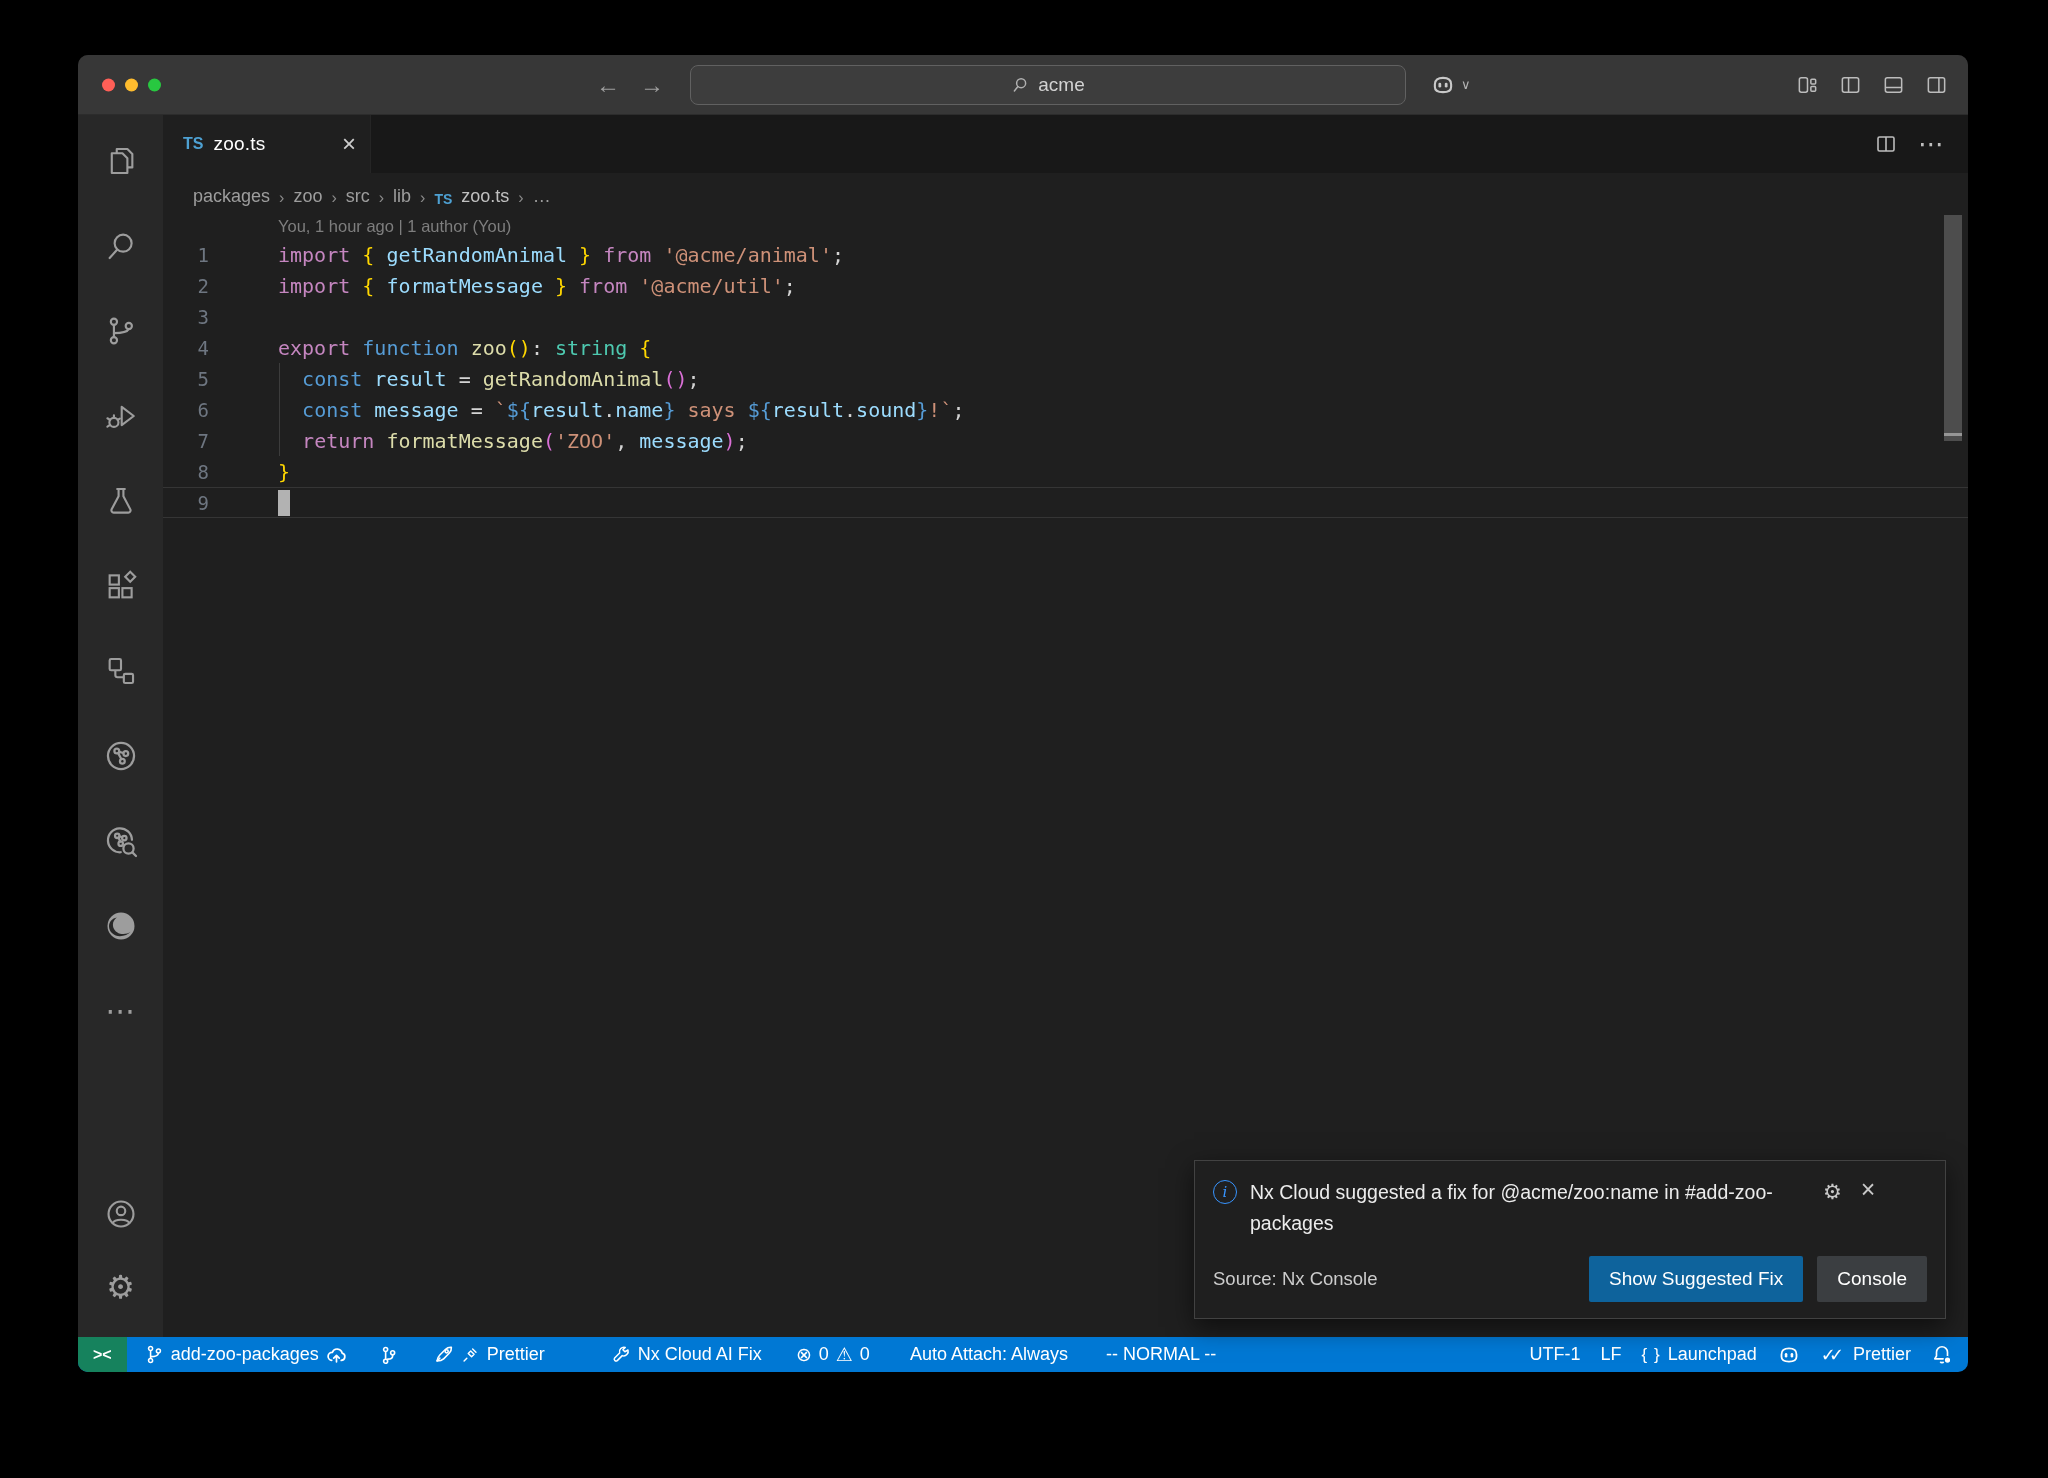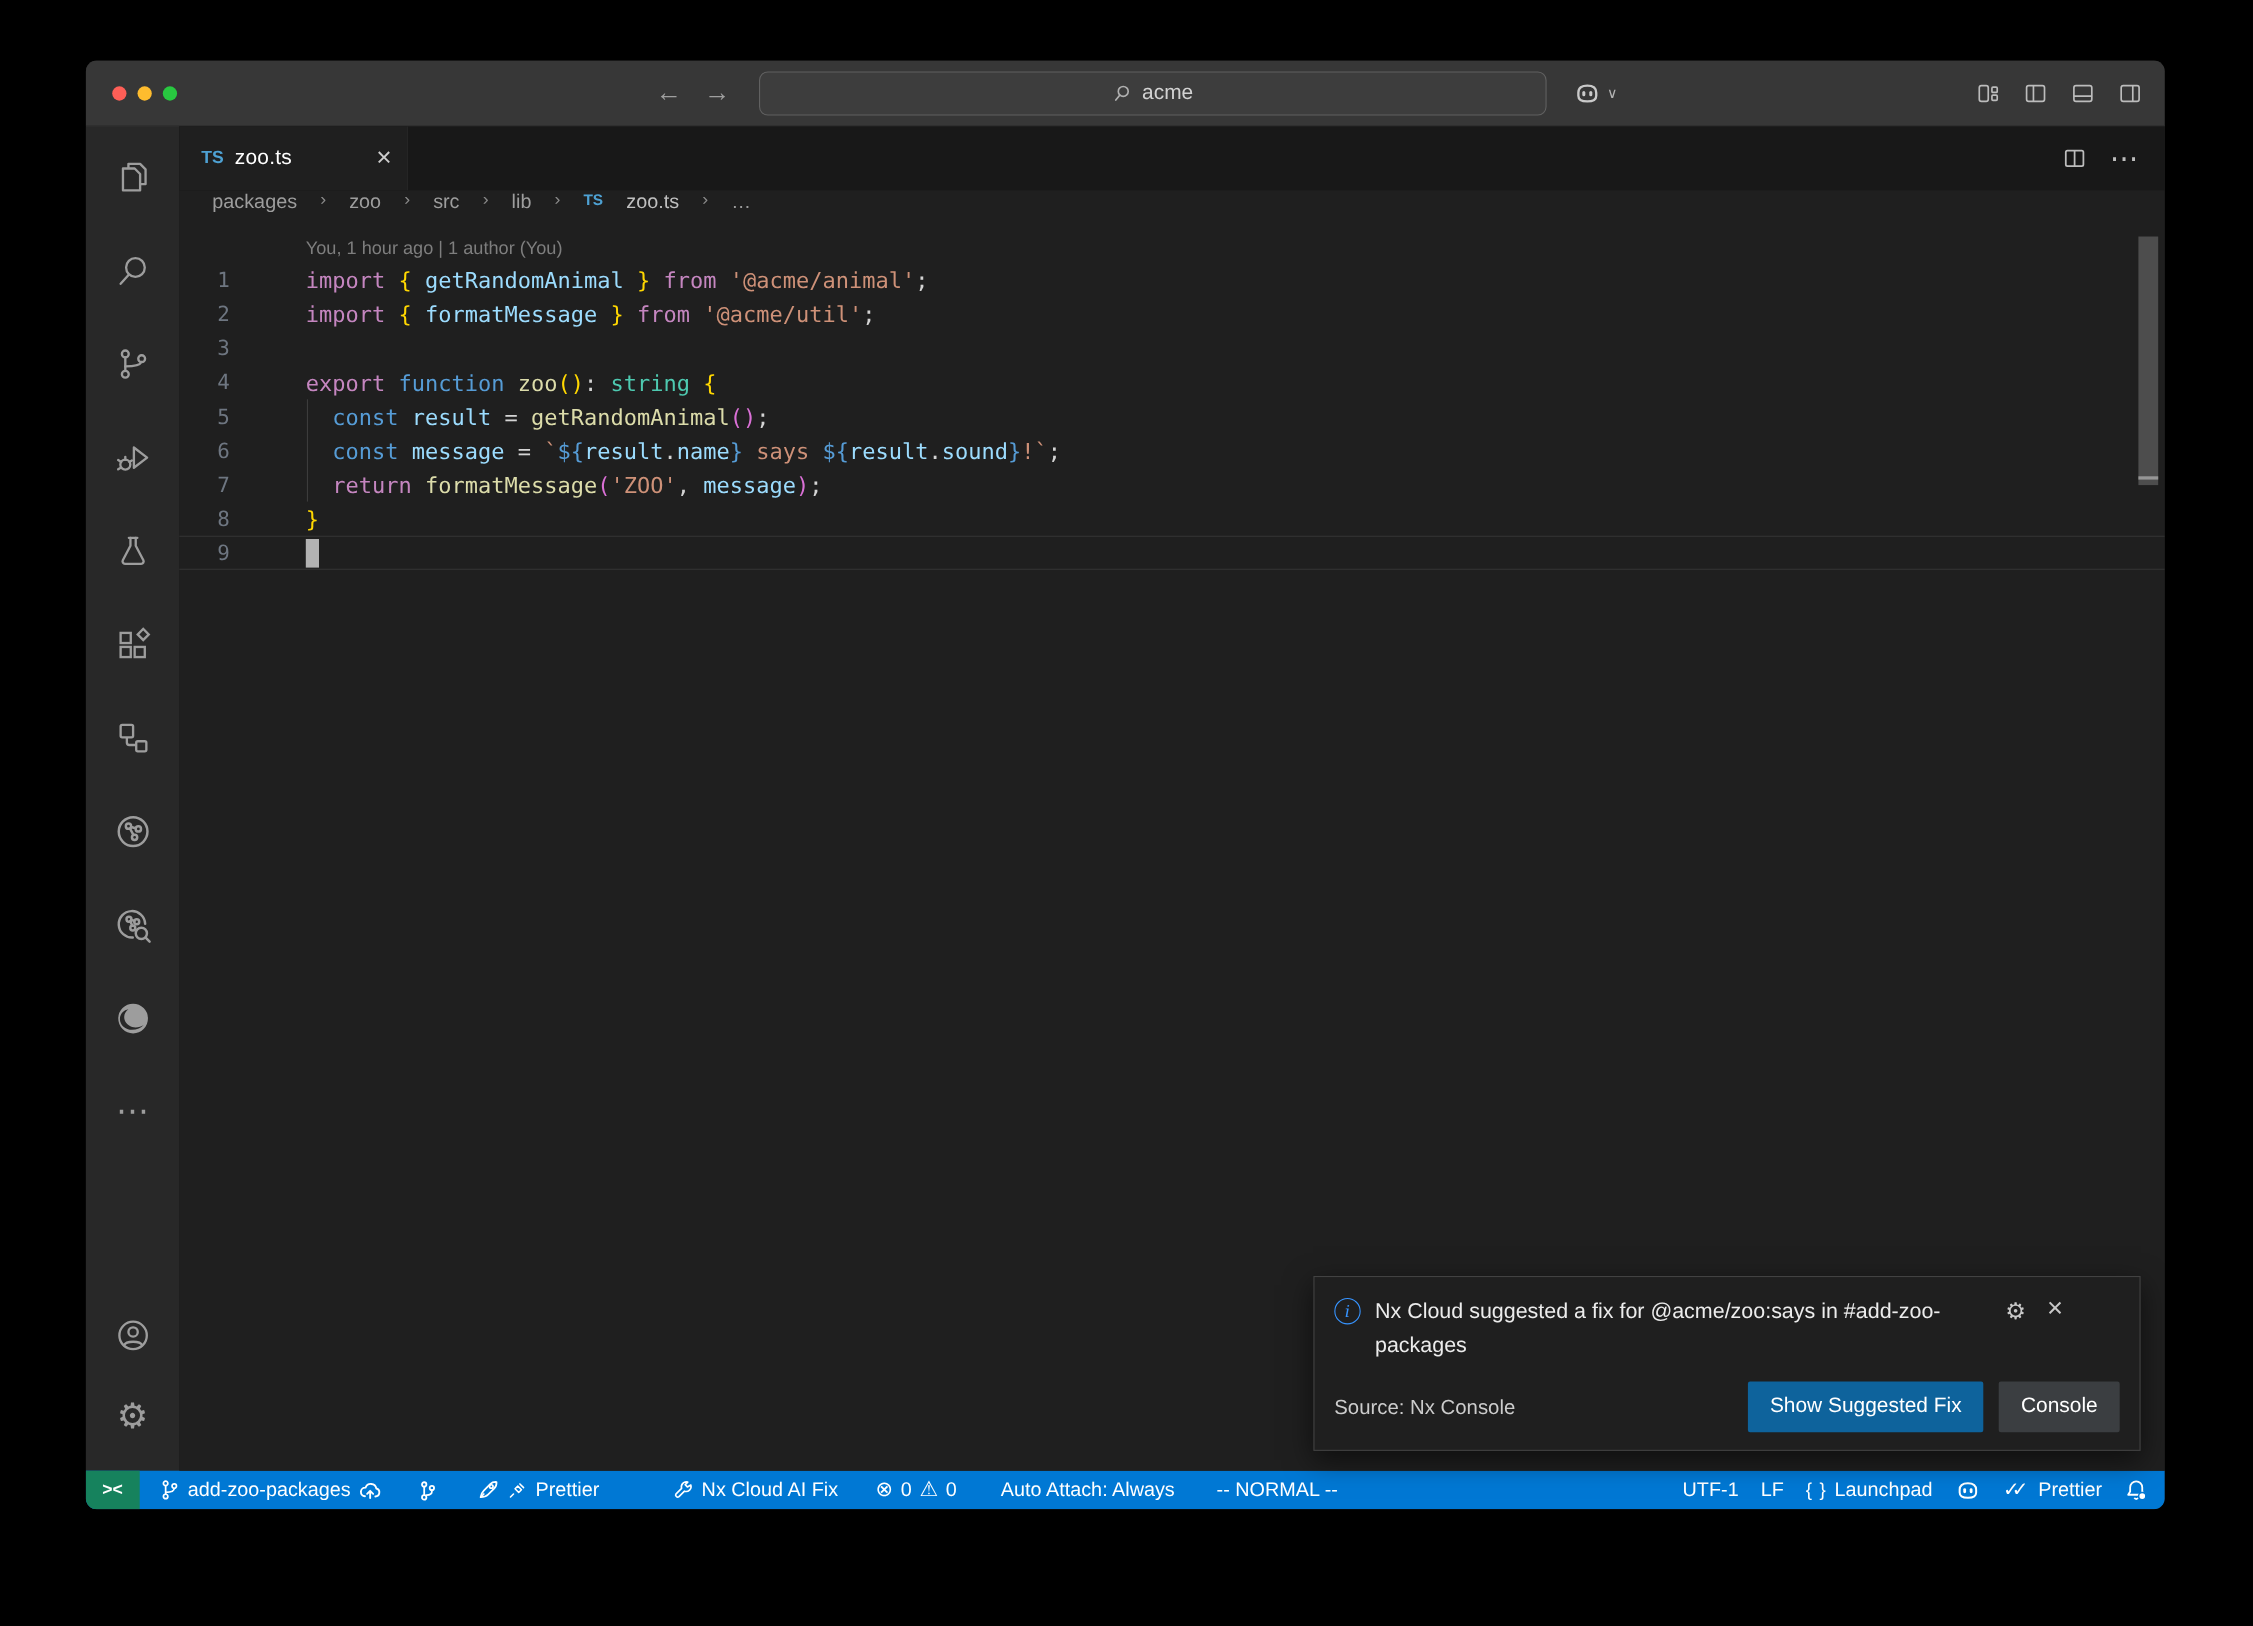--- a/index.html
+++ b/index.html
@@ -36,21 +36,21 @@
   .editor { flex:1; display:flex; flex-direction:column; background:#1f1f1f; position:relative; min-width:0; }
   .tabbar { height:58px; flex:0 0 auto; background:#181818; display:flex; align-items:stretch; }
   .tab { width:208px; background:#1f1f1f; display:flex; align-items:center; padding:0 14px 0 20px; gap:10px;
     color:#fff; font-size:19px; border-right:1px solid #252525; }
   .ts-badge { color:#4ea1d3; font-weight:bold; font-size:16px; }
   .tab-label { letter-spacing:.2px; }
   .tab-close { margin-left:auto; color:#cdcdcd; font-size:24px; line-height:1; }
   .tab-actions { margin-left:auto; display:flex; align-items:center; gap:20px; padding-right:22px; color:#bdbdbd; }
   .more-dots { font-size:26px; letter-spacing:2px; }
 
-  .breadcrumbs { height:34px; flex:0 0 auto; display:flex; align-items:flex-start; padding-left:30px; gap:21px;
+  .breadcrumbs { height:34px; flex:0 0 auto; display:flex; align-items:flex-end; padding-left:30px; gap:9px;
     color:#9d9d9d; font-size:18px; }
   .crumb-sep { color:#8a8a8a; font-size:16px; }
   .ts-badge-sm { color:#4ea1d3; font-weight:bold; font-size:14px; }
   .crumb-file { color:#c0c0c0; }
 
   .code-wrap { flex:1; position:relative; padding-top:6px; font-family:"DejaVu Sans Mono",monospace; font-size:20px; }
   .blame { height:26px; padding-left:115px; color:#7e7e7e; font-size:16.5px;
     font-family:"Liberation Sans","DejaVu Sans",sans-serif; display:flex; align-items:center; }
   .code-line { height:31px; display:flex; align-items:center; }
   .code-line.current { border-top:1px solid rgba(255,255,255,.10); border-bottom:1px solid rgba(255,255,255,.10); }
@@ -322,21 +322,21 @@
         <div class="scrollbar">
           <div class="scroll-mark"></div>
         </div>
       </div>
     </div>
   </div>
 
   <div class="toast">
     <div class="toast-row1">
       <span class="info-icon">i</span>
-      <div class="toast-msg">Nx Cloud suggested a fix for @acme/zoo:says in #add-zoo-packages</div>
+      <div class="toast-msg">Nx Cloud suggested a fix for @acme/zoo:name in #add-zoo-packages</div>
       <span class="toast-gear">⚙</span>
       <span class="toast-close">×</span>
     </div>
     <div class="toast-row2">
       <span class="toast-source">Source: Nx Console</span>
       <button style="background:#0e639c">Show Suggested Fix</button>
       <button style="background:#3b3e41">Console</button>
     </div>
   </div>
 

